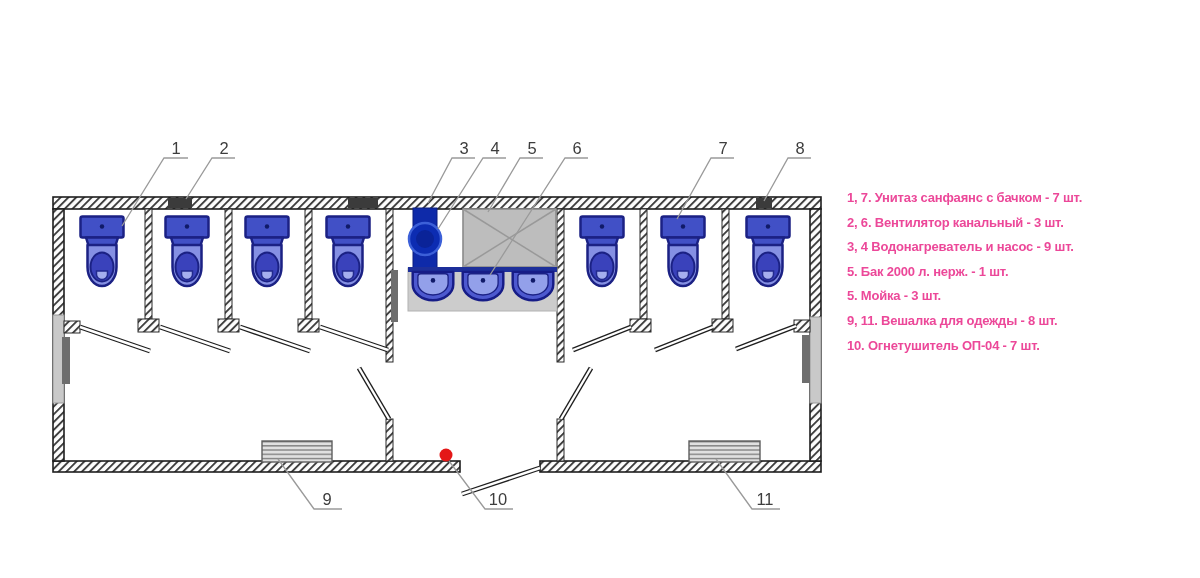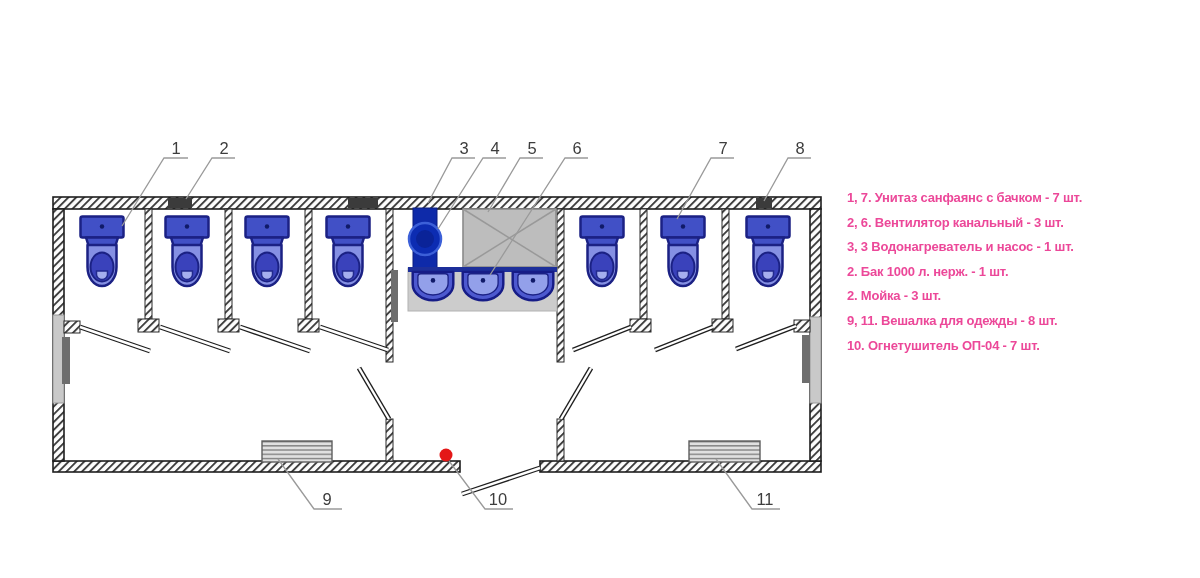--- a/index.html
+++ b/index.html
@@ -187,20 +187,20 @@
       <text class="callout-num" x="800" y="154">8</text>
       <text class="callout-num" x="327" y="505">9</text>
       <text class="callout-num" x="498" y="505">10</text>
       <text class="callout-num" x="765" y="505">11</text>
     </g>
   </svg>
 
   <div class="legend">
     <div class="legend-line">1, 7. Унитаз санфаянс с бачком - 7 шт.</div>
     <div class="legend-line">2, 6. Вентилятор канальный - 3 шт.</div>
-    <div class="legend-line">3, 3 Водонагреватель и насос - 1 шт.</div>
-    <div class="legend-line">2. Бак 1000 л. нерж. - 1 шт.</div>
-    <div class="legend-line">2. Мойка - 3 шт.</div>
+    <div class="legend-line">3, 4 Водонагреватель и насос - 9 шт.</div>
+    <div class="legend-line">5. Бак 2000 л. нерж. - 1 шт.</div>
+    <div class="legend-line">5. Мойка - 3 шт.</div>
     <div class="legend-line">9, 11. Вешалка для одежды - 8 шт.</div>
     <div class="legend-line">10. Огнетушитель ОП-04 - 7 шт.</div>
   </div>
 
 </div>
 
 </body></html>

